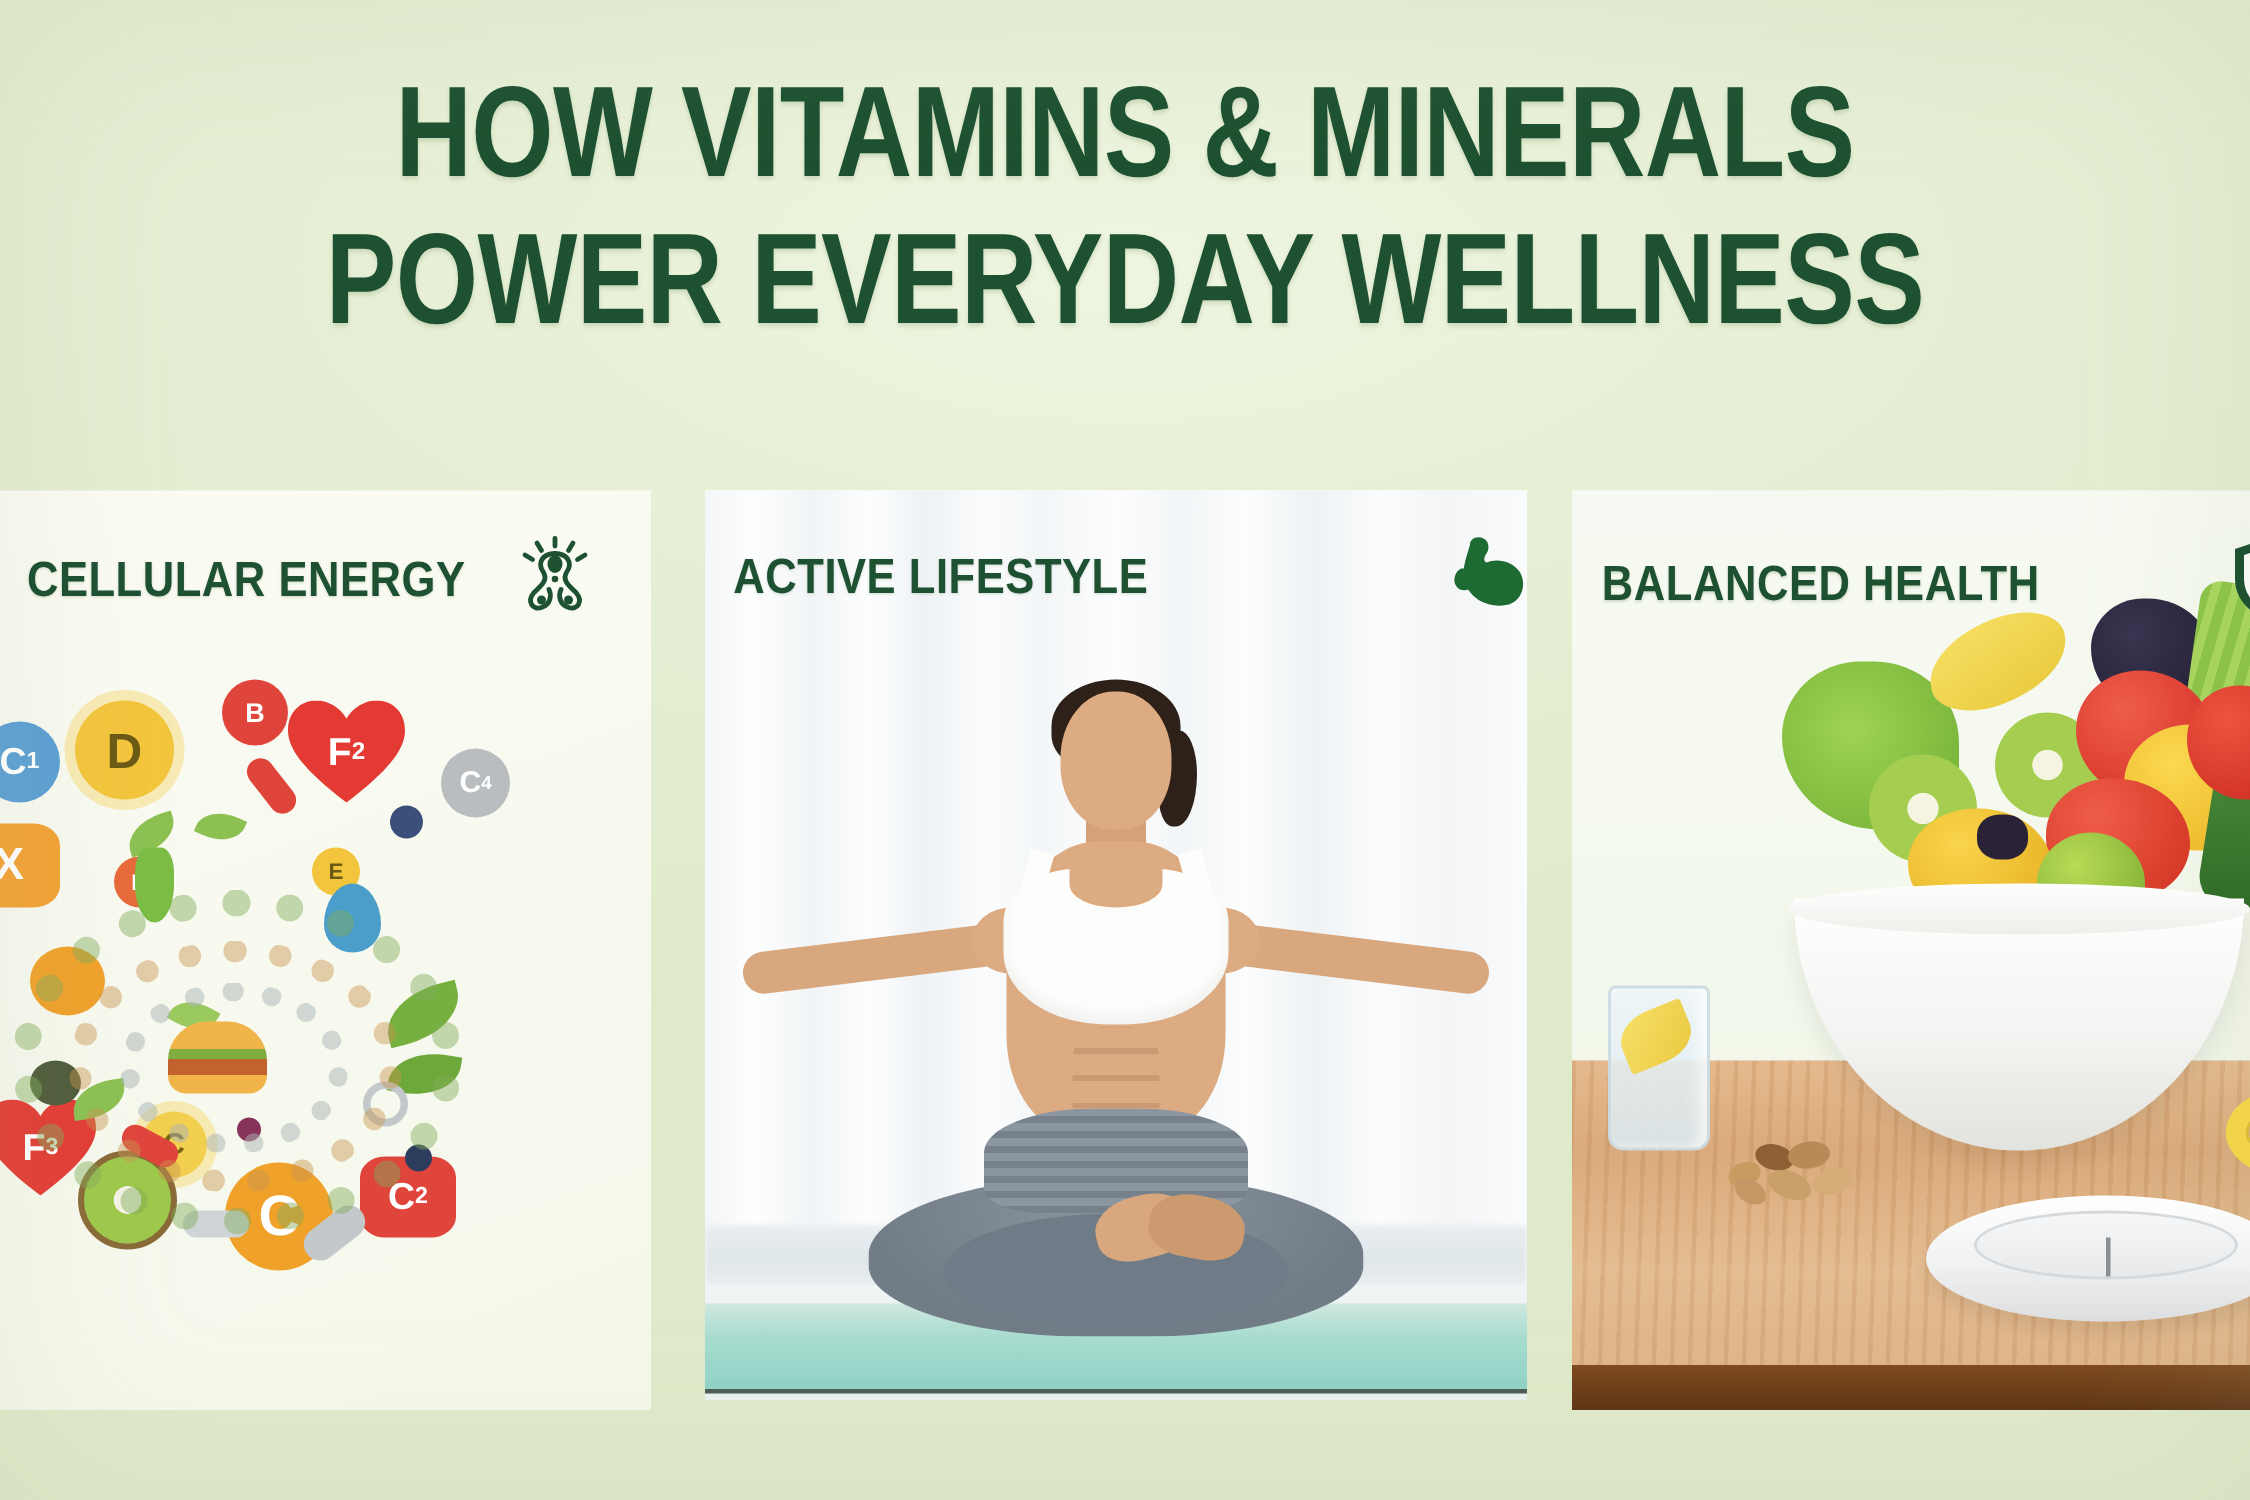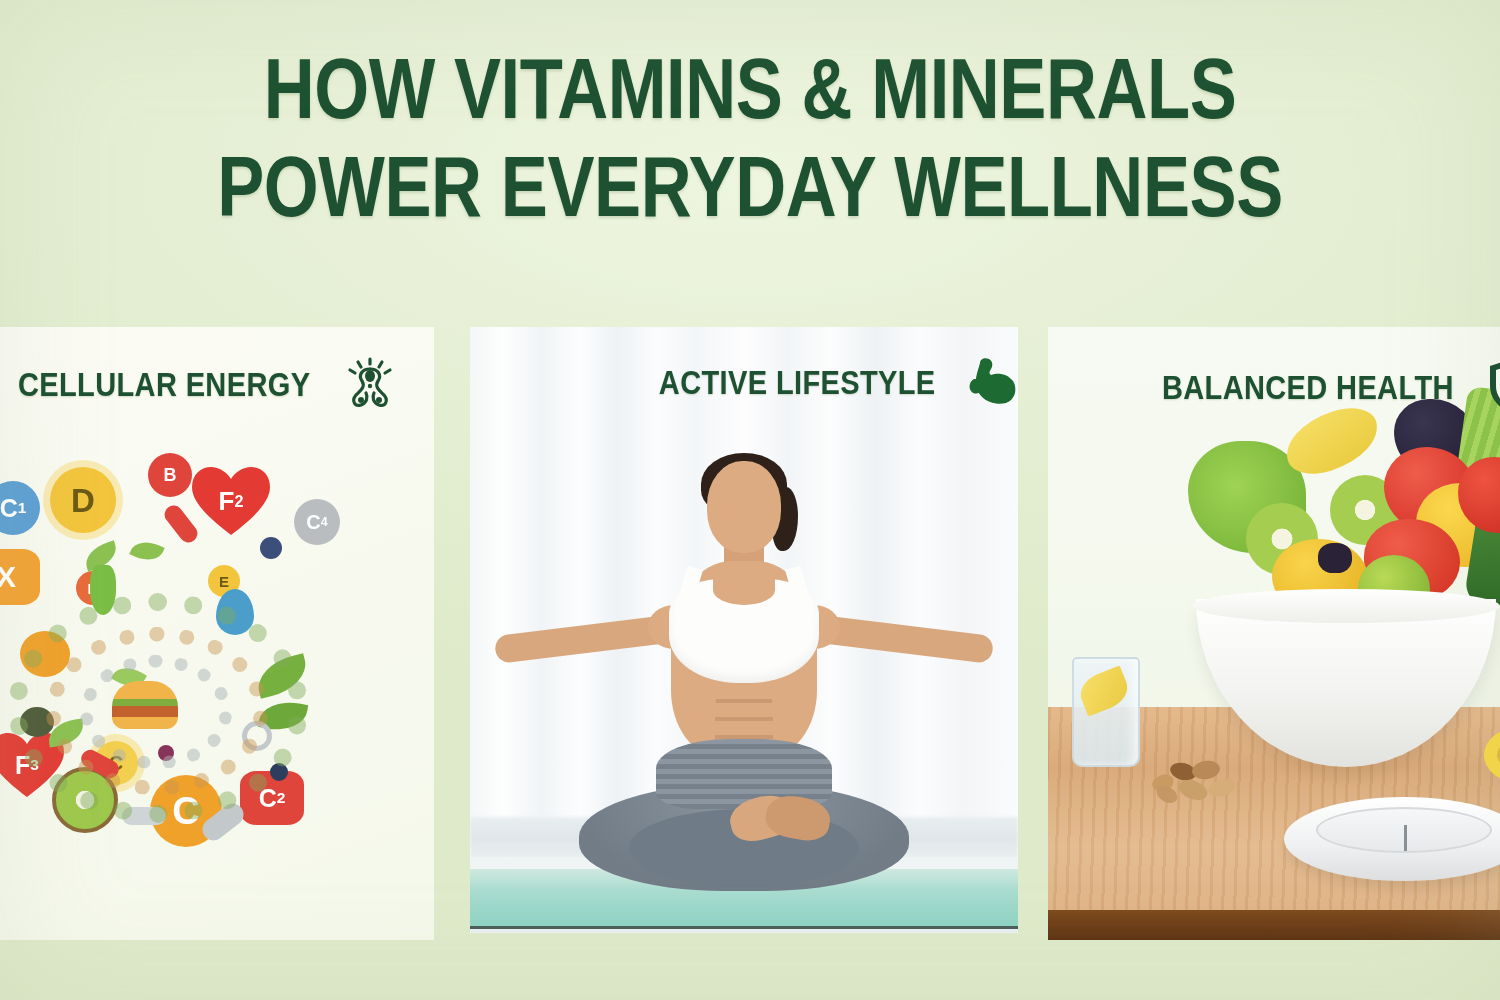--- a/index.html
+++ b/index.html
@@ -31,21 +31,21 @@
   .title-line.l1{ font-size:86px; }
   .title-line.l2{ font-size:86px; margin-top:14px; }
 
   
   .panels{ position:absolute; top:327px; left:0; width:1500px; height:615px; }
 
   .panel{ position:absolute; top:0; overflow:hidden; }
 
   .panel-head{
     position:absolute; top:30px; left:0; width:100%;
-    display:flex; align-items:center; justify-content:flex-end;
+    display:flex; align-items:center; justify-content:space-between;
     gap:14px; z-index:5;
   }
   .panel-title{
     color:#1d5131;
     font-family:"Liberation Sans Narrow","Liberation Sans", sans-serif;
     font-weight:700; font-size:33px; letter-spacing:0.4px;
     transform:scaleX(0.88); transform-origin:center;
     white-space:nowrap;
     text-shadow:0 1px 2px rgba(90,120,70,.25);
   }

